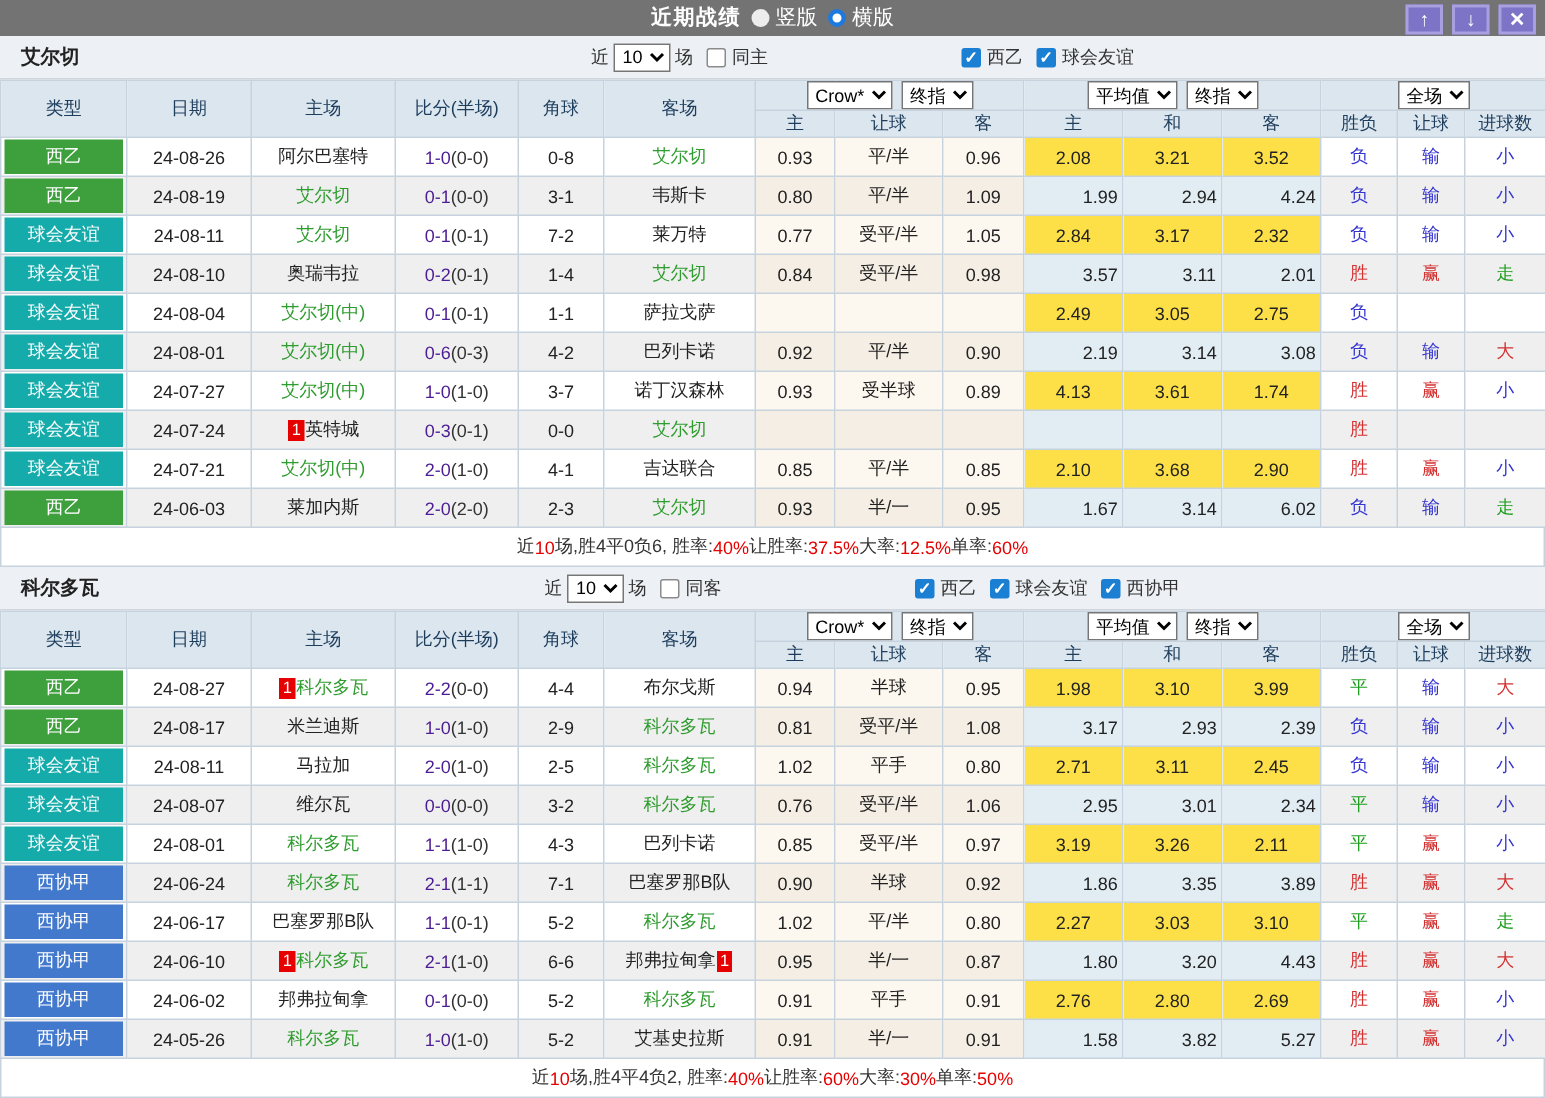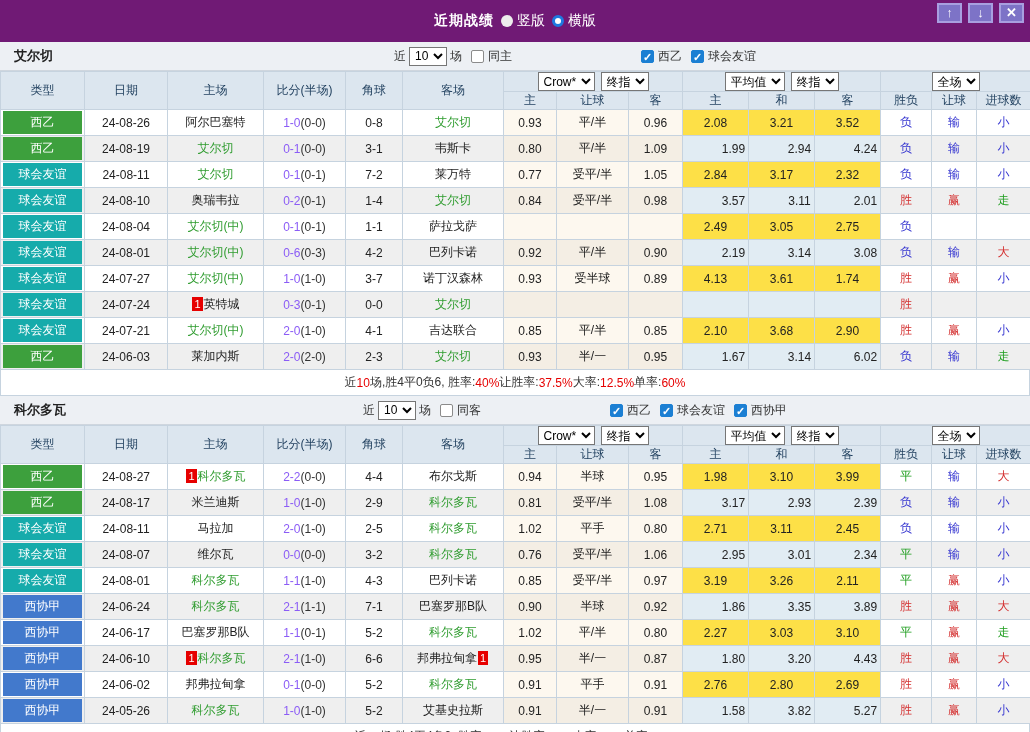--- a/index.html
+++ b/index.html
@@ -6,21 +6,21 @@
   html,body { margin:0; padding:0; }
   body {
     width:1030px; height:732px;
     background:#dfe3e8;
     font-family:"Liberation Sans", sans-serif;
     font-size:12px;
     color:#222;
   }
   
   .titlebar {
-    height:42px; background:#701a75;
+    height:24px; background:#737373;
     display:flex; align-items:center; position:relative;
   }
   .title-group { margin:0 auto; display:flex; align-items:center; gap:7px; color:#fff; }
   .title { font-weight:bold; font-size:14px; letter-spacing:1px; }
   .radio-wrap { display:flex; align-items:center; gap:4px; font-size:14px; }
   .radio { width:12px; height:12px; border-radius:50%; background:#ededed; display:inline-block; }
   .radio.sel { width:12px; height:12px; background:#fff; border:3px solid #1e79df; }
   .win-btns { position:absolute; right:6px; top:3px; display:flex; gap:6px; }
   .wbtn {
     width:25px; height:20px; background:#7d73c7; border:2px solid #a89fe0;
@@ -69,21 +69,21 @@
     margin:1px 2px 1px 2px; height:23px; line-height:23px; color:#fff;
   }
   .lg-green { background:#3da03d; }
   .lg-teal  { background:#16abab; }
   .lg-blue  { background:#4279cc; }
   .team-focus { color:#2f9c2f; }
   .badge1 {
     background:#e60000; color:#fff; font-size:11px; padding:0 2px; margin:0 1px;
     display:inline-block; line-height:14px;
   }
-  .score-main { color:#8b5cf6; }
+  .score-main { color:#4c1d95; }
   .score-half { color:#333; }
   .t-red { color:#d43030; }
   .t-blue { color:#3434d0; }
   .t-green { color:#1f9e1f; }
   .summary {
     height:26px; background:#fff; border:1px solid #c6d3df; border-top:none;
     display:flex; align-items:center; justify-content:center; color:#333;
   }
   .red { color:#e60000; }
   section { margin:0; }

